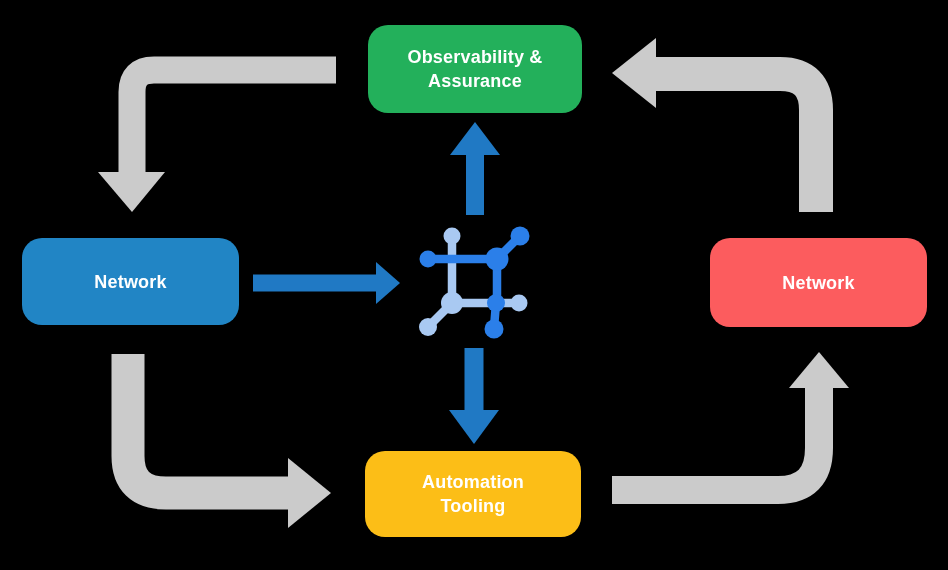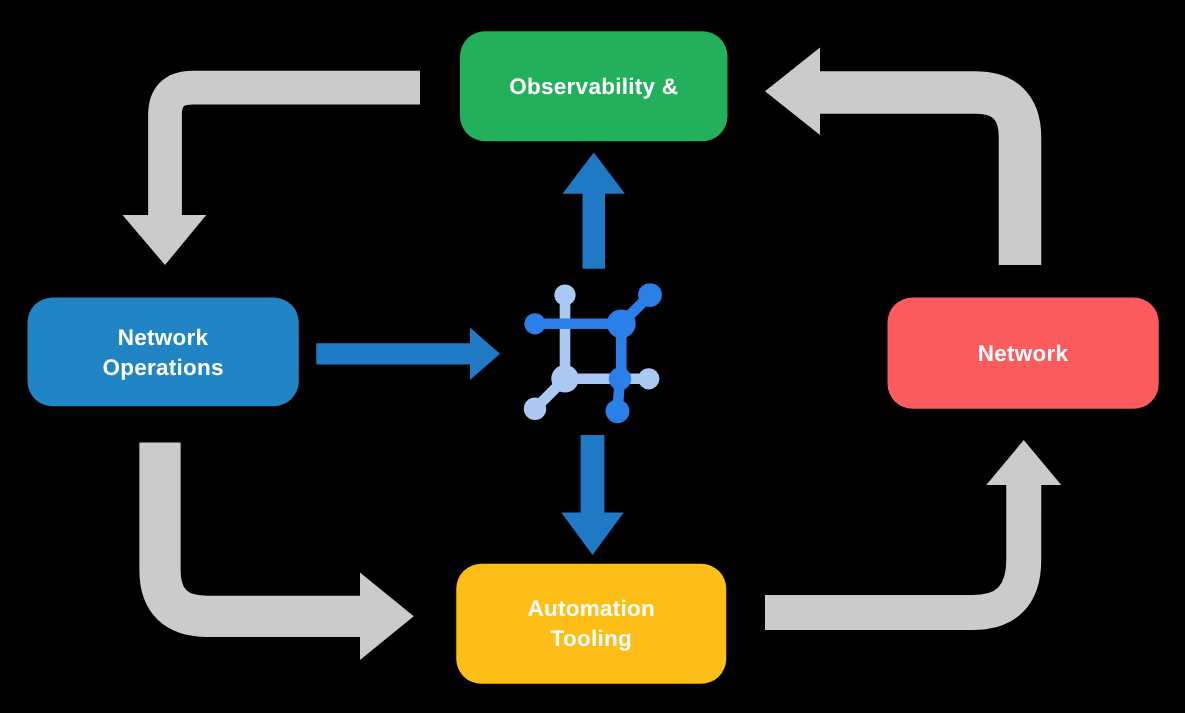--- a/index.html
+++ b/index.html
@@ -9,21 +9,21 @@
   }
   .arrows-layer{position:absolute;left:0;top:0;}
   .node{
     position:absolute;border-radius:20px;color:var(--label_text,#fff);
     display:flex;flex-direction:column;align-items:center;justify-content:center;
     text-align:center;font-weight:bold;font-size:18px;line-height:24px;letter-spacing:.2px;
   }
   .node-observability{left:368px;top:25px;width:214px;height:88px;background:var(--node_green);}
   .node-operations{left:22px;top:238px;width:217px;height:87px;background:var(--node_blue);}
   .node-infrastructure{left:710px;top:238px;width:217px;height:89px;background:var(--node_red);}
-  .node-automation{left:365px;top:451px;width:216px;height:96px;background:var(--node_yellow);}
+  .node-automation{left:365px;top:451px;width:216px;height:86px;background:var(--node_yellow);}
   .stroke-gray{stroke:var(--arrow_gray);fill:none;}
   .fill-gray{fill:var(--arrow_gray);}
   .stroke-blue{stroke:var(--arrow_blue);fill:none;}
   .fill-blue{fill:var(--arrow_blue);}
   .stroke-icon-dark{stroke:var(--icon_dark_blue);fill:none;stroke-linecap:round;}
   .fill-icon-dark{fill:var(--icon_dark_blue);}
   .stroke-icon-light{stroke:var(--icon_light_blue);fill:none;stroke-linecap:round;}
   .fill-icon-light{fill:var(--icon_light_blue);}
 </style>
 </head>
@@ -80,25 +80,25 @@
       <circle class="fill-icon-dark" cx="428" cy="259" r="8.5"></circle>
       <circle class="fill-icon-dark" cx="497" cy="259" r="11.5"></circle>
       <circle class="fill-icon-dark" cx="520" cy="236" r="9.5"></circle>
       <circle class="fill-icon-dark" cx="496" cy="303" r="9"></circle>
       <circle class="fill-icon-dark" cx="494" cy="329" r="9.5"></circle>
     </g>
   </svg>
 
   <div class="node node-observability">
     <span>Observability &amp;</span>
+    <span>Assurance</span>
   </div>
 
   <div class="node node-operations">
     <span>Network</span>
-    <span>Operations</span>
   </div>
 
   <div class="node node-infrastructure">
     <span>Network</span>
   </div>
 
   <div class="node node-automation">
     <span>Automation</span>
     <span>Tooling</span>
   </div>

